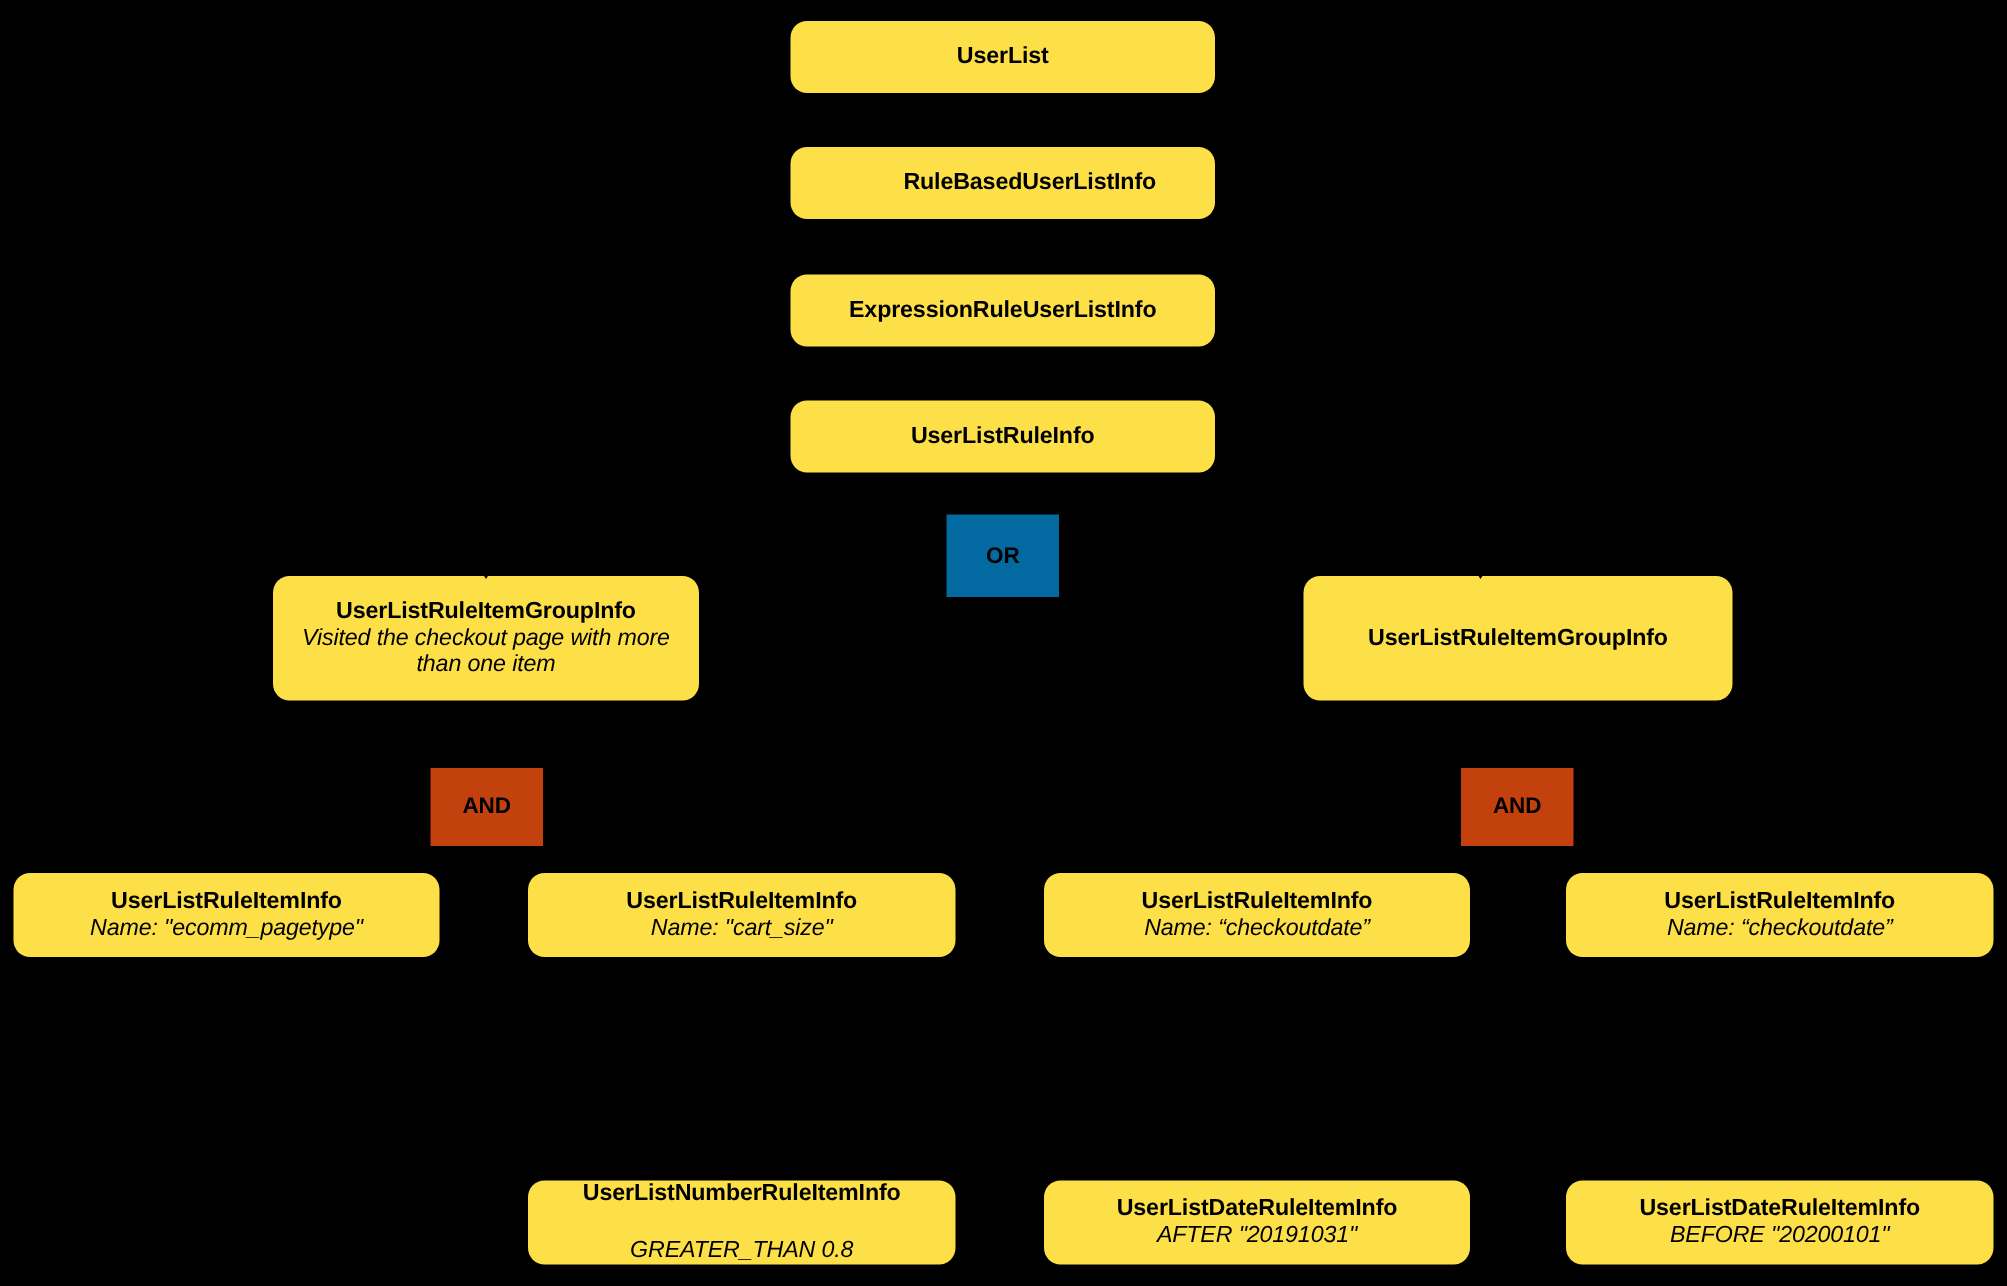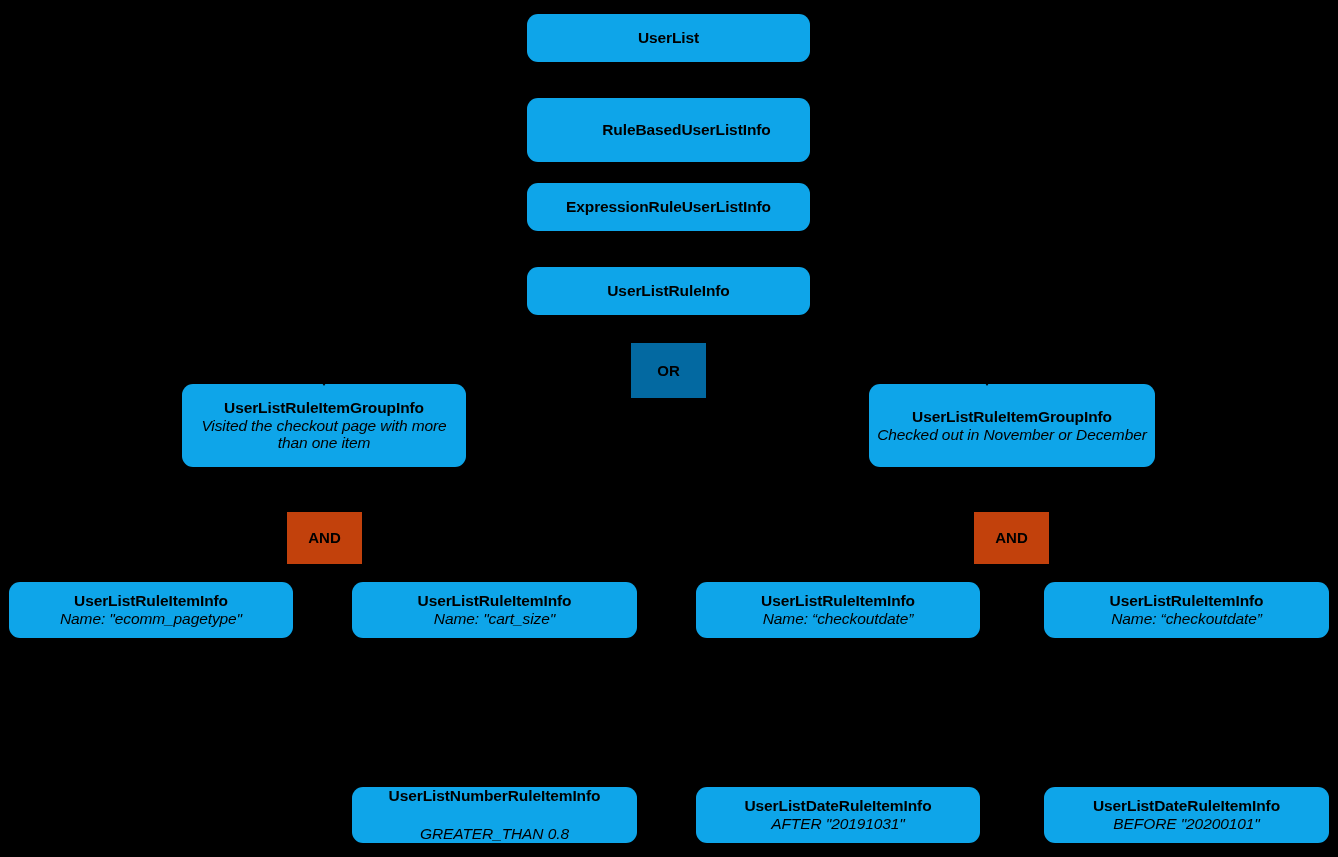--- a/index.html
+++ b/index.html
@@ -20,21 +20,21 @@
     box-sizing: border-box;
     display: flex;
     flex-direction: column;
     align-items: center;
     justify-content: center;
     text-align: center;
     color: #000000;
     line-height: 1.14;
   }
   .node.rounded {
-    background: #0ea5e9;
+    background: #fde047;
     border-radius: 11px;
   }
   .node.op {
     border-radius: 0;
   }
   .node.op-or  { background: #0369a1; }
   .node.op-and { background: #c2410c; }
   .n-title {
     font-weight: bold;
     font-size: 15.5px;
@@ -64,21 +64,21 @@
 </style>
 </head>
 <body>
 
 <div id="canvas">
 
   <div class="node rounded" style="left:527px; top:14px; width:283px; height:48px;">
     <div class="n-title">UserList</div>
   </div>
 
-  <div class="node rounded" style="left:527px; top:98px; width:283px; height:64px;padding-left:36px;">
+  <div class="node rounded" style="left:527px; top:98px; width:283px; height:48px;padding-left:36px;">
     <div class="n-title">RuleBasedUserListInfo</div>
   </div>
 
   <div class="node rounded" style="left:527px; top:267px; width:283px; height:48px;">
     <div class="n-title">UserListRuleInfo</div>
   </div>
 
   <div class="node rounded" style="left:527px; top:183px; width:283px; height:48px;">
     <div class="n-title">ExpressionRuleUserListInfo</div>
   </div>
@@ -88,21 +88,20 @@
   </div>
 
   <div class="node rounded" style="left:182px; top:384px; width:284px; height:83px;">
     <div class="n-title">UserListRuleItemGroupInfo</div>
     <div class="n-sub">Visited the checkout page with more than one item</div>
   </div>
   <div class="edge-arrow" style="left:315px; top:372px;"></div>
 
   <div class="node rounded" style="left:869px; top:384px; width:286px; height:83px;">
     <div class="n-title">UserListRuleItemGroupInfo</div>
-    <div class="n-sub">Checked out in November or December</div>
   </div>
   <div class="edge-arrow" style="left:978px; top:372px;"></div>
 
   <div class="node op op-and" style="left:287px; top:512px; width:75px; height:52px;">
     <div class="op-label">AND</div>
   </div>
 
   <div class="node op op-and" style="left:974px; top:512px; width:75px; height:52px;">
     <div class="op-label">AND</div>
   </div>

